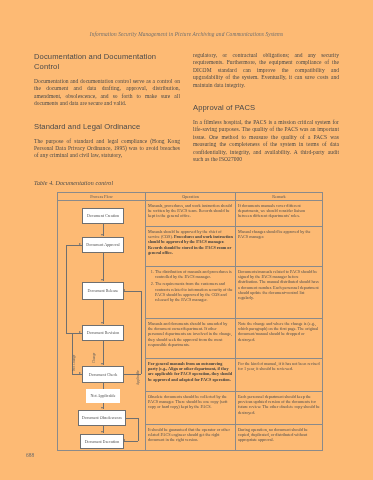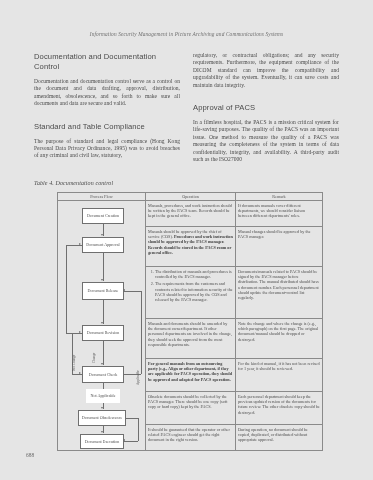--- a/index.html
+++ b/index.html
@@ -7,21 +7,21 @@
     margin: 0; padding: 0;
     width: 373px; height: 480px;
     background: #ffffff;
     font-family: "Liberation Serif", serif;
     color: #3a3a3a;
     overflow: hidden;
   }
   .page {
     position: relative;
     width: 373px; height: 480px;
-    background: #e5e5e5;
+    background: #fdba74;
     padding: 0;
   }
   .running-head {
     position: absolute;
     top: 31px; left: 0; right: 0;
     text-align: center;
     font-style: italic;
     font-size: 5.3px;
     letter-spacing: 0.15px;
     color: #6e6e6e;
@@ -173,21 +173,21 @@
 <div class="page">
 
   <div class="running-head">Information Security Management in Picture Archiving and Communications Systems</div>
 
   <div class="body-area">
     <div class="cols">
 
       <div class="col">
         <h2 class="sec">Documentation and Documentation Control</h2>
         <p class="para">Documentation and documentation control serve as a control on the document and data drafting, approval, distribution, amendment, obsolescence, and so forth to make sure all documents and data are secure and valid.</p>
-        <h2 class="sec spaced">Standard and Table Compliance</h2>
+        <h2 class="sec spaced">Standard and Legal Ordinance</h2>
         <p class="para">The purpose of standard and legal compliance (Hong Kong Personal Data Privacy Ordinance, 1995) was to avoid breaches of any criminal and civil law, statutory,</p>
       </div>
 
       <div class="col">
         <p class="para">regulatory, or contractual obligations; and any security requirements. Furthermore, the equipment compliance of the DICOM standard can improve the compatibility and upgradability of the system. Eventually, it can save costs and maintain data integrity.</p>
         <h2 class="sec spaced">Approval of PACS</h2>
         <p class="para">In a filmless hospital, the PACS is a mission critical system for life-saving purposes. The quality of the PACS was an important issue. One method to measure the quality of a PACS was measuring the completeness of the system in terms of data confidentiality, integrity, and availability. A third-party audit such as the ISO27000</p>
       </div>
 
     </div>

